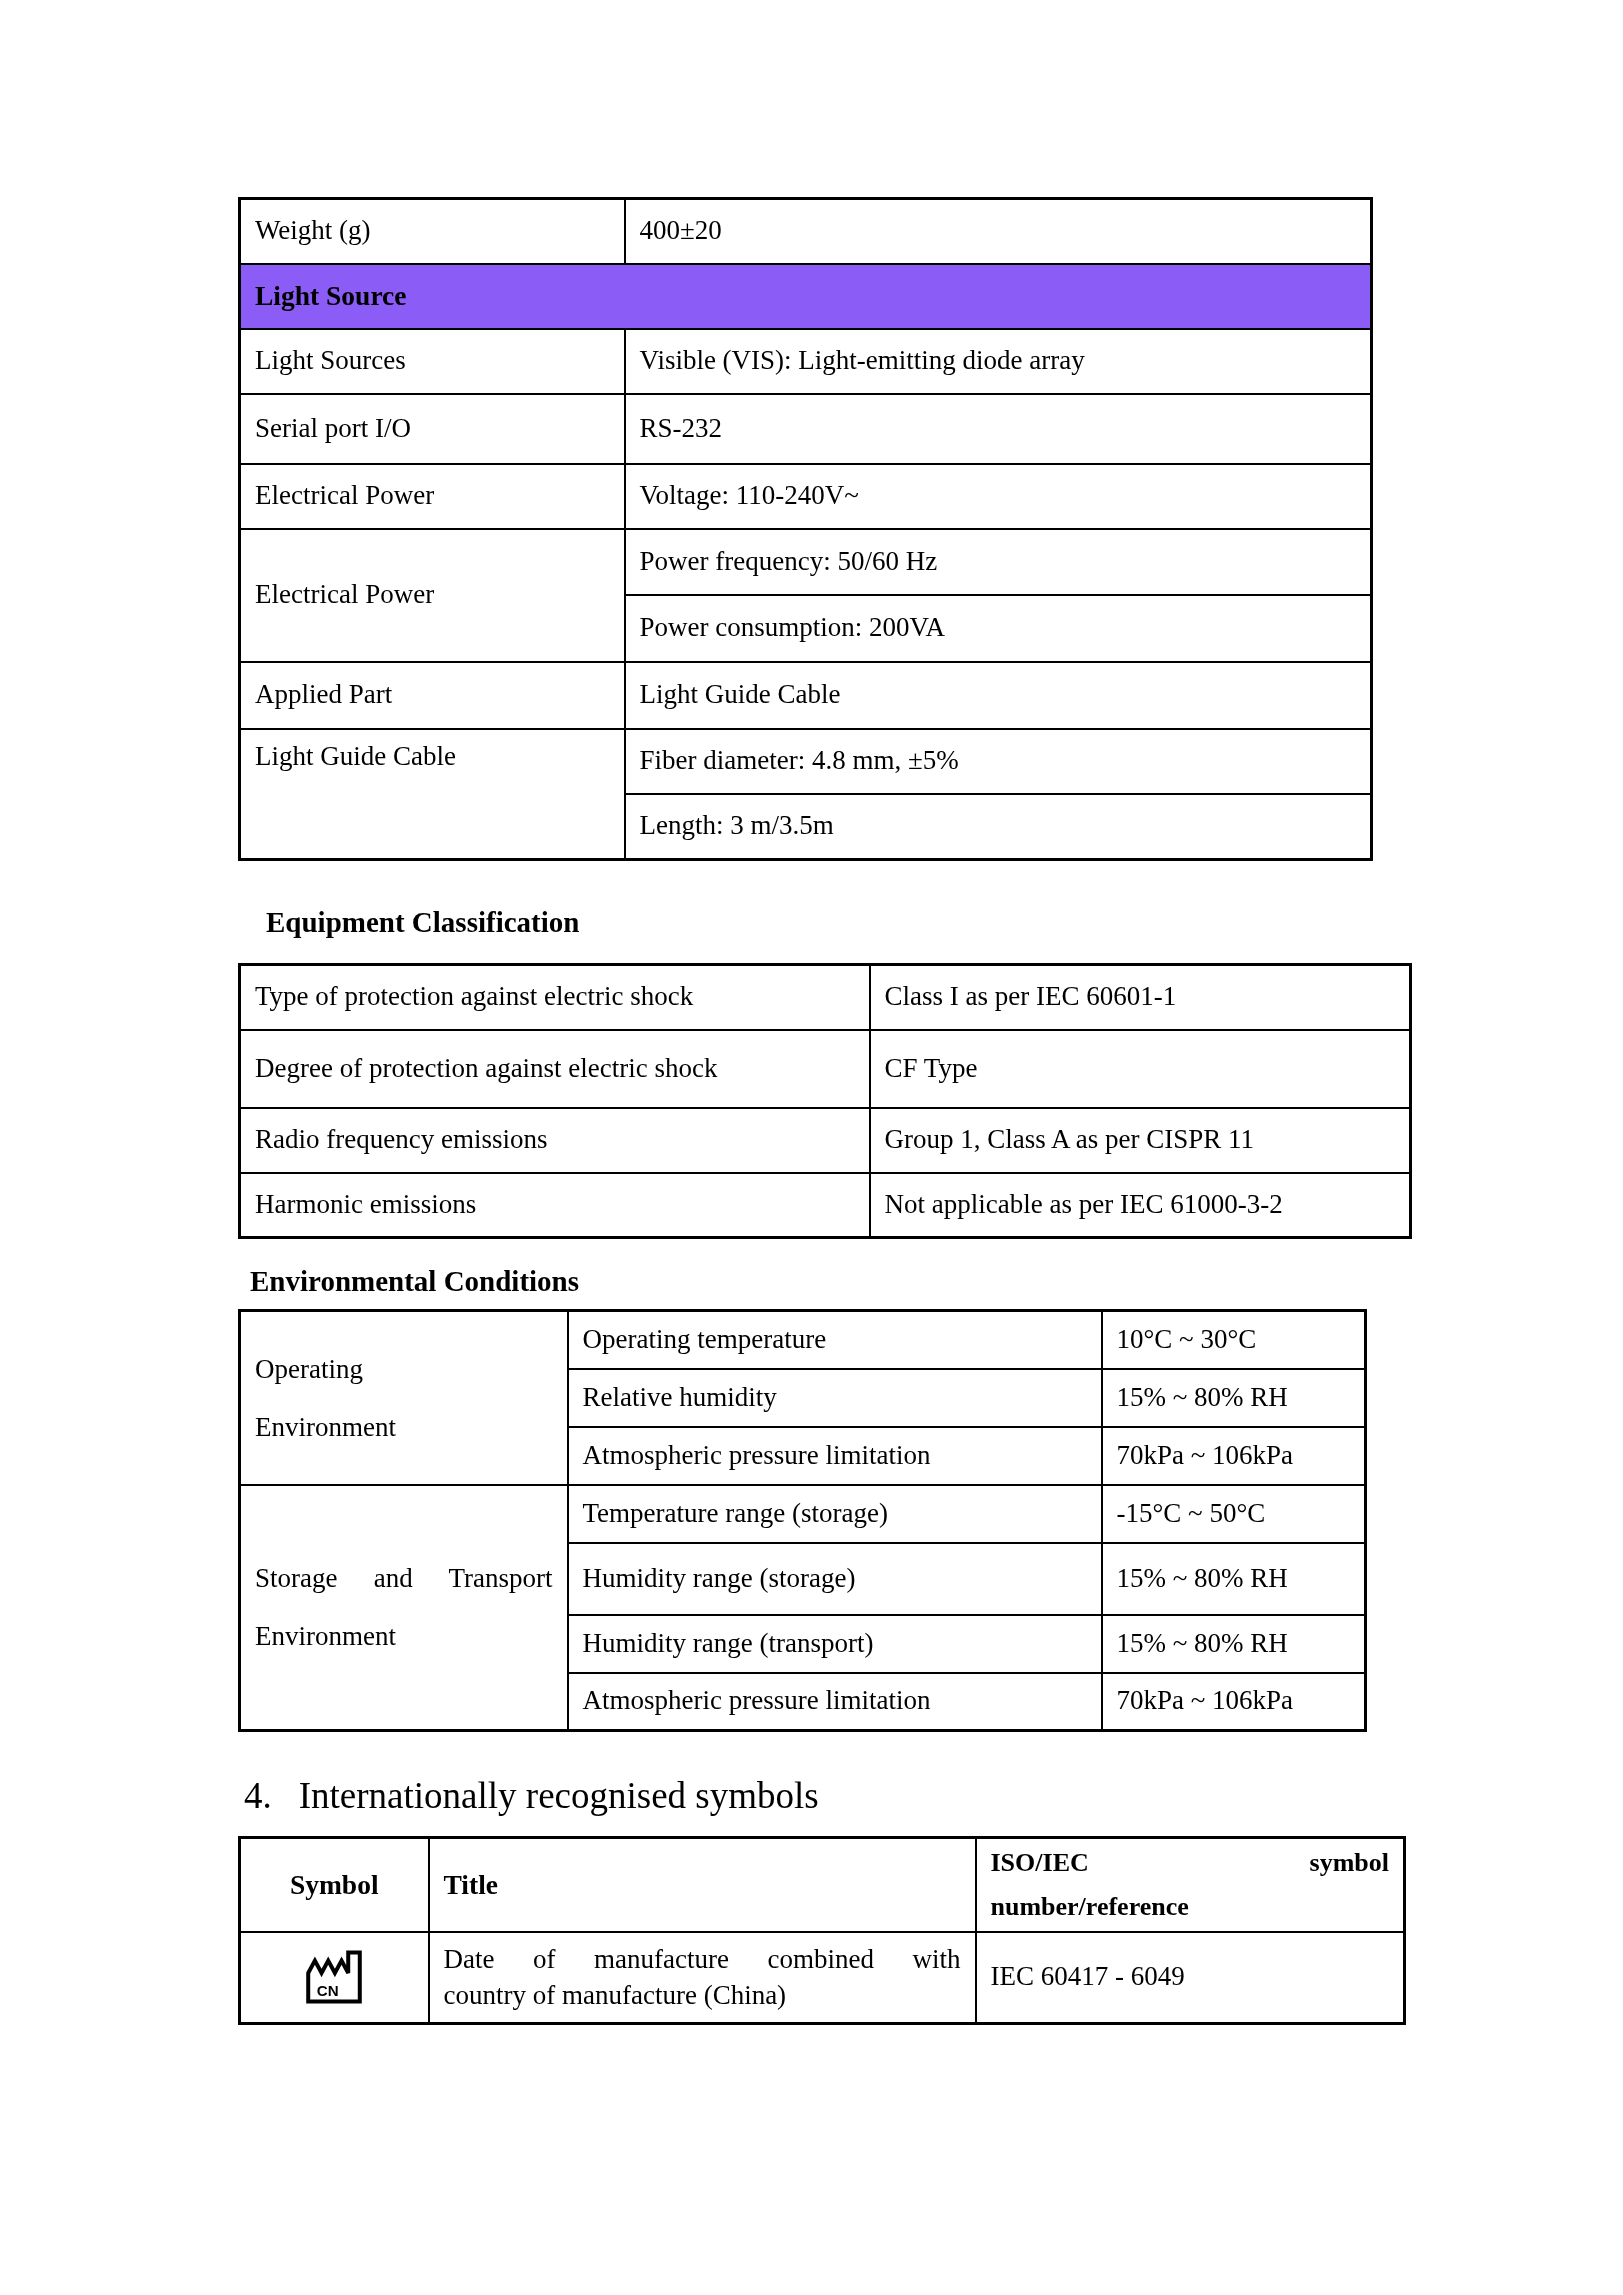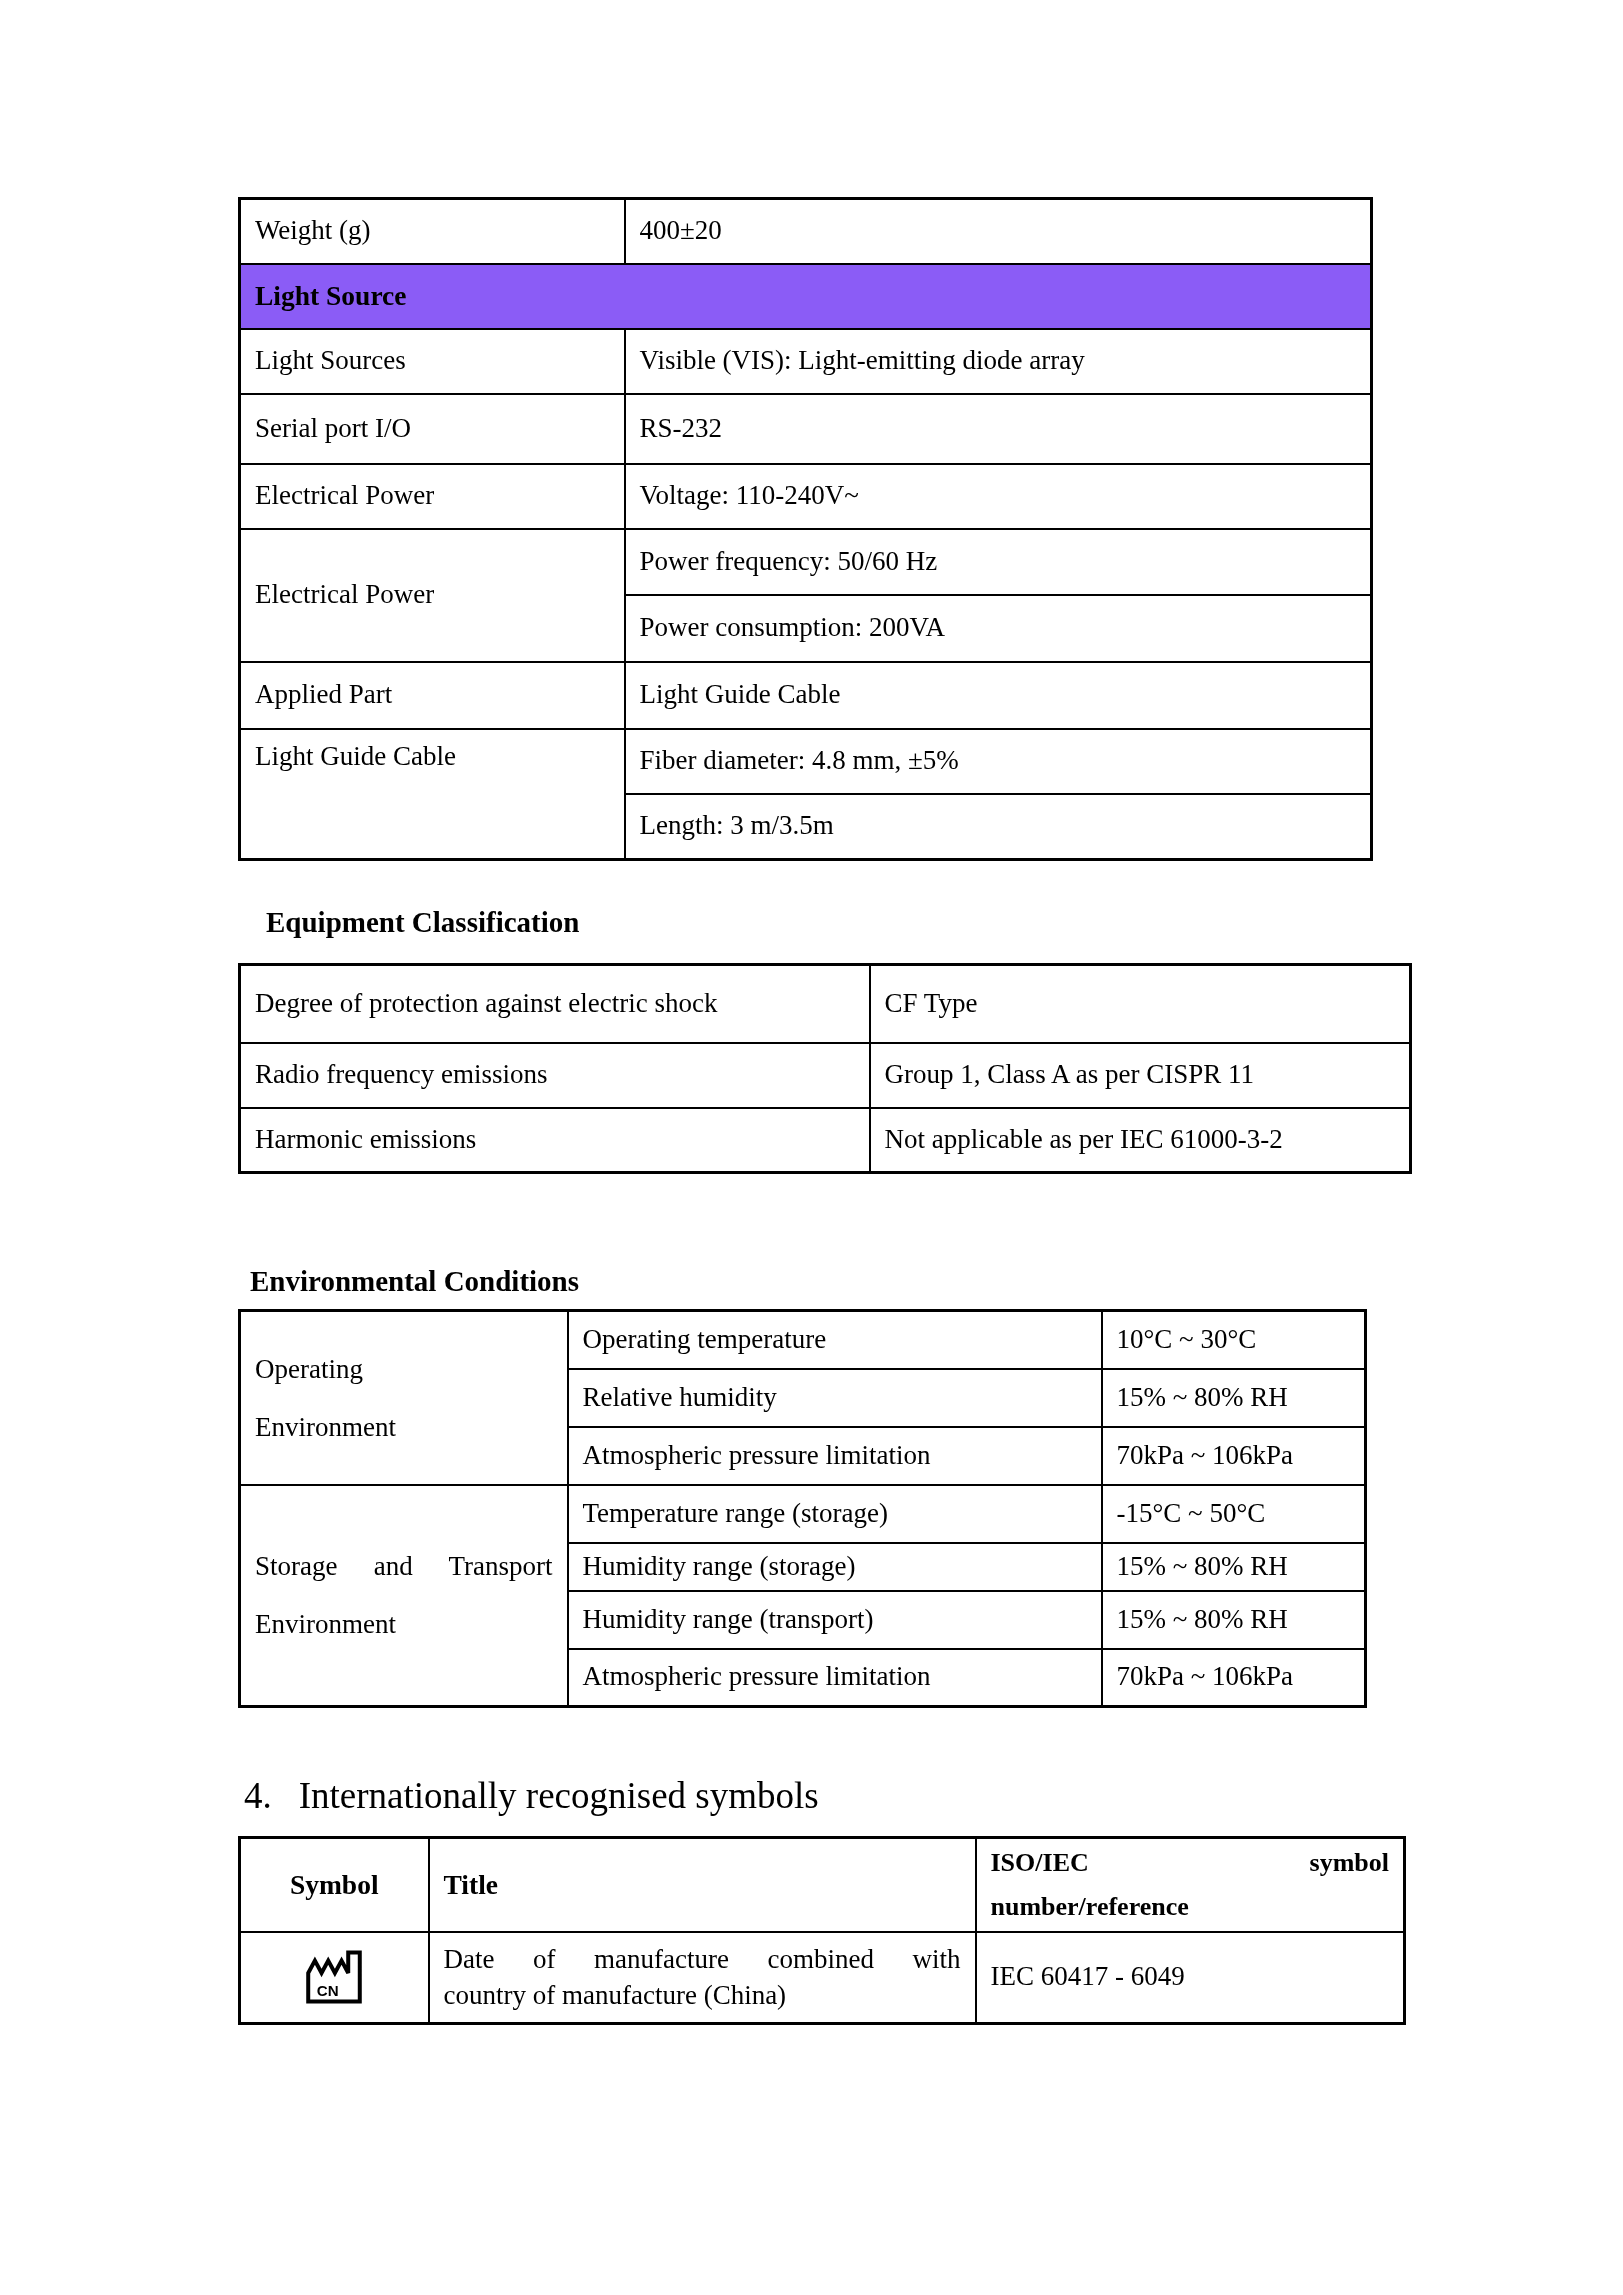--- a/index.html
+++ b/index.html
@@ -112,20 +112,24 @@
   </table>
 
 <div class="abs sub-heading" style="left:250px; top:906px;margin-left:16px;">Equipment Classification</div>
 
 <table class="abs" style="left:238px; top:963px; width:1174px;">
   <colgroup>
       <col style="width:630px">
       <col>
     </colgroup>
   <tbody>
+      <tr style="height:65px">
+    <td>Type of protection against electric shock</td>
+    <td>Class I as per IEC 60601-1</td>
+  </tr>
   <tr style="height:78px">
     <td>Degree of protection against electric shock</td>
     <td>CF Type</td>
   </tr>
   <tr style="height:65px">
     <td>Radio frequency emissions</td>
     <td>Group 1, Class A as per CISPR 11</td>
   </tr>
   <tr style="height:65px">
     <td>Harmonic emissions</td>
@@ -160,21 +164,21 @@
     <td>70kPa ~ 106kPa</td>
   </tr>
   <tr style="height:58px">
     <td rowspan="4" class="env-label">
       <div class="justify-line">Storage and Transport</div>
       <div>Environment</div>
     </td>
     <td>Temperature range (storage)</td>
     <td>-15°C ~ 50°C</td>
   </tr>
-  <tr style="height:48px">
+  <tr style="height:72px">
     <td>Humidity range (storage)</td>
     <td>15% ~ 80% RH</td>
   </tr>
   <tr style="height:58px">
     <td>Humidity range (transport)</td>
     <td>15% ~ 80% RH</td>
   </tr>
   <tr style="height:58px">
     <td>Atmospheric pressure limitation</td>
     <td>70kPa ~ 106kPa</td>

